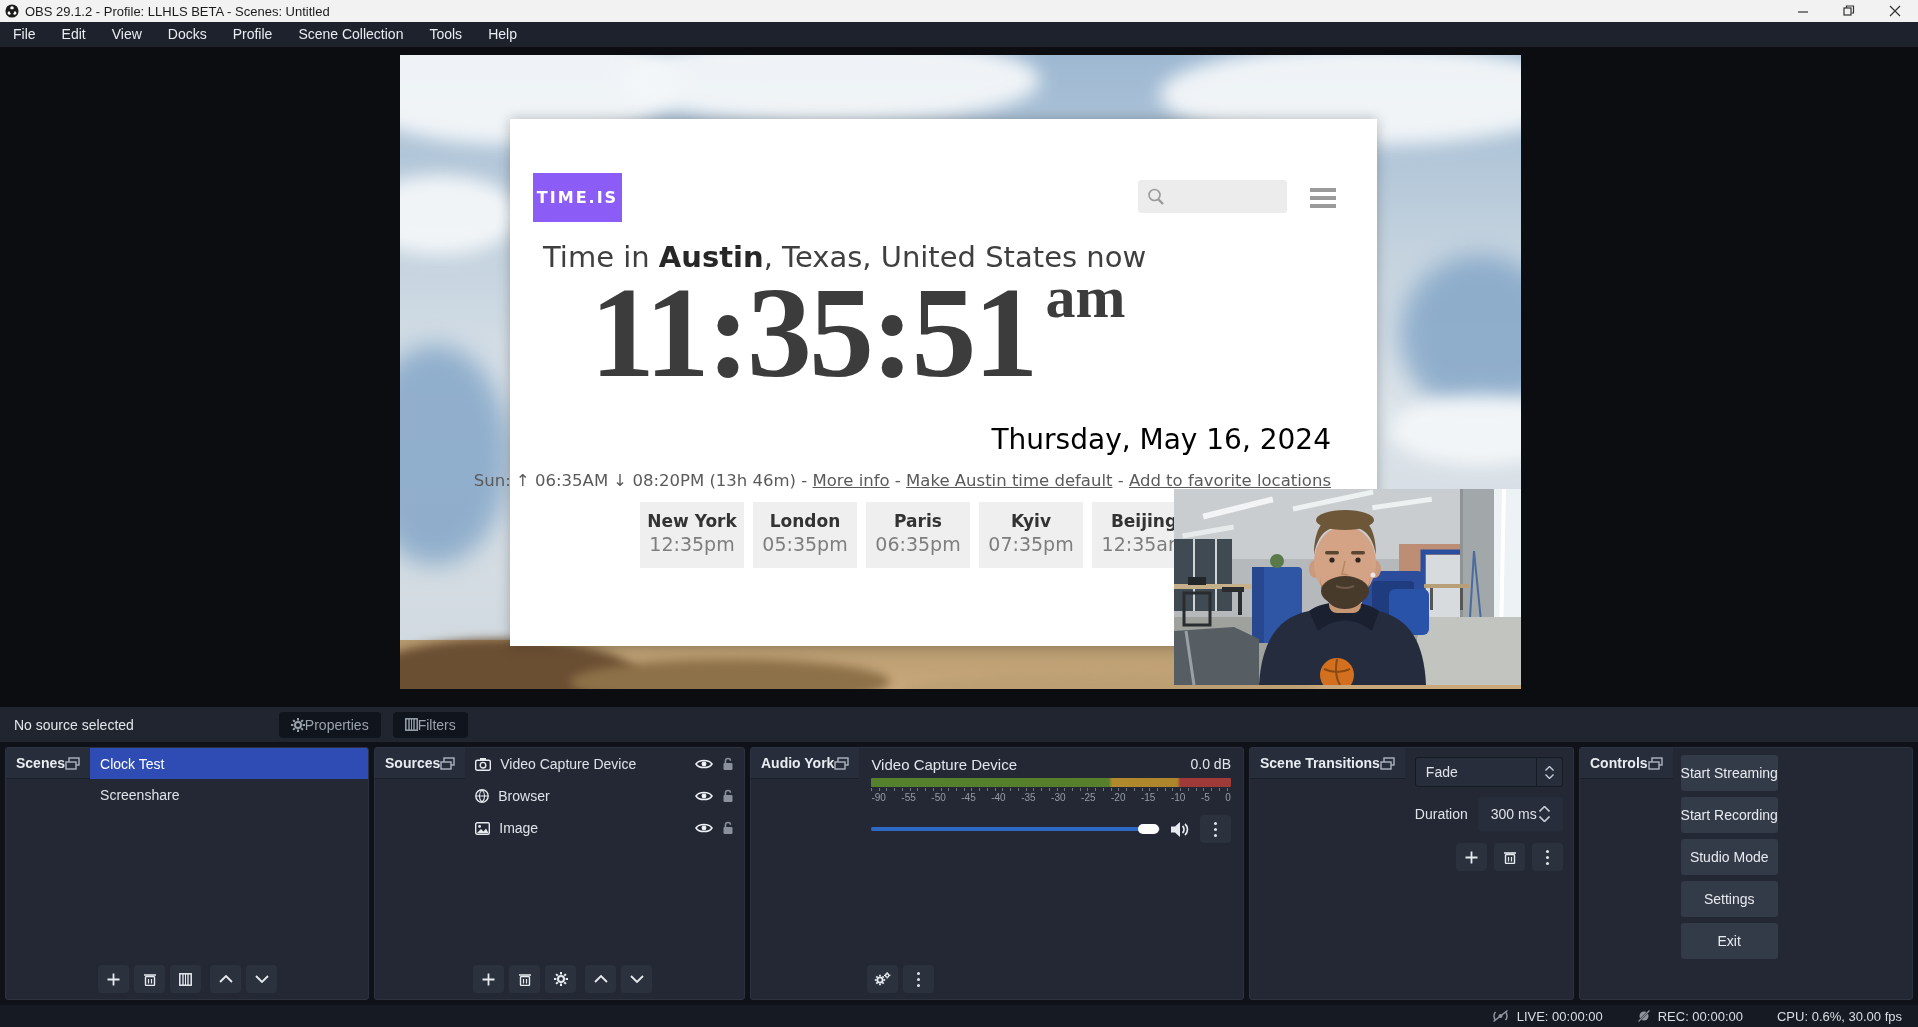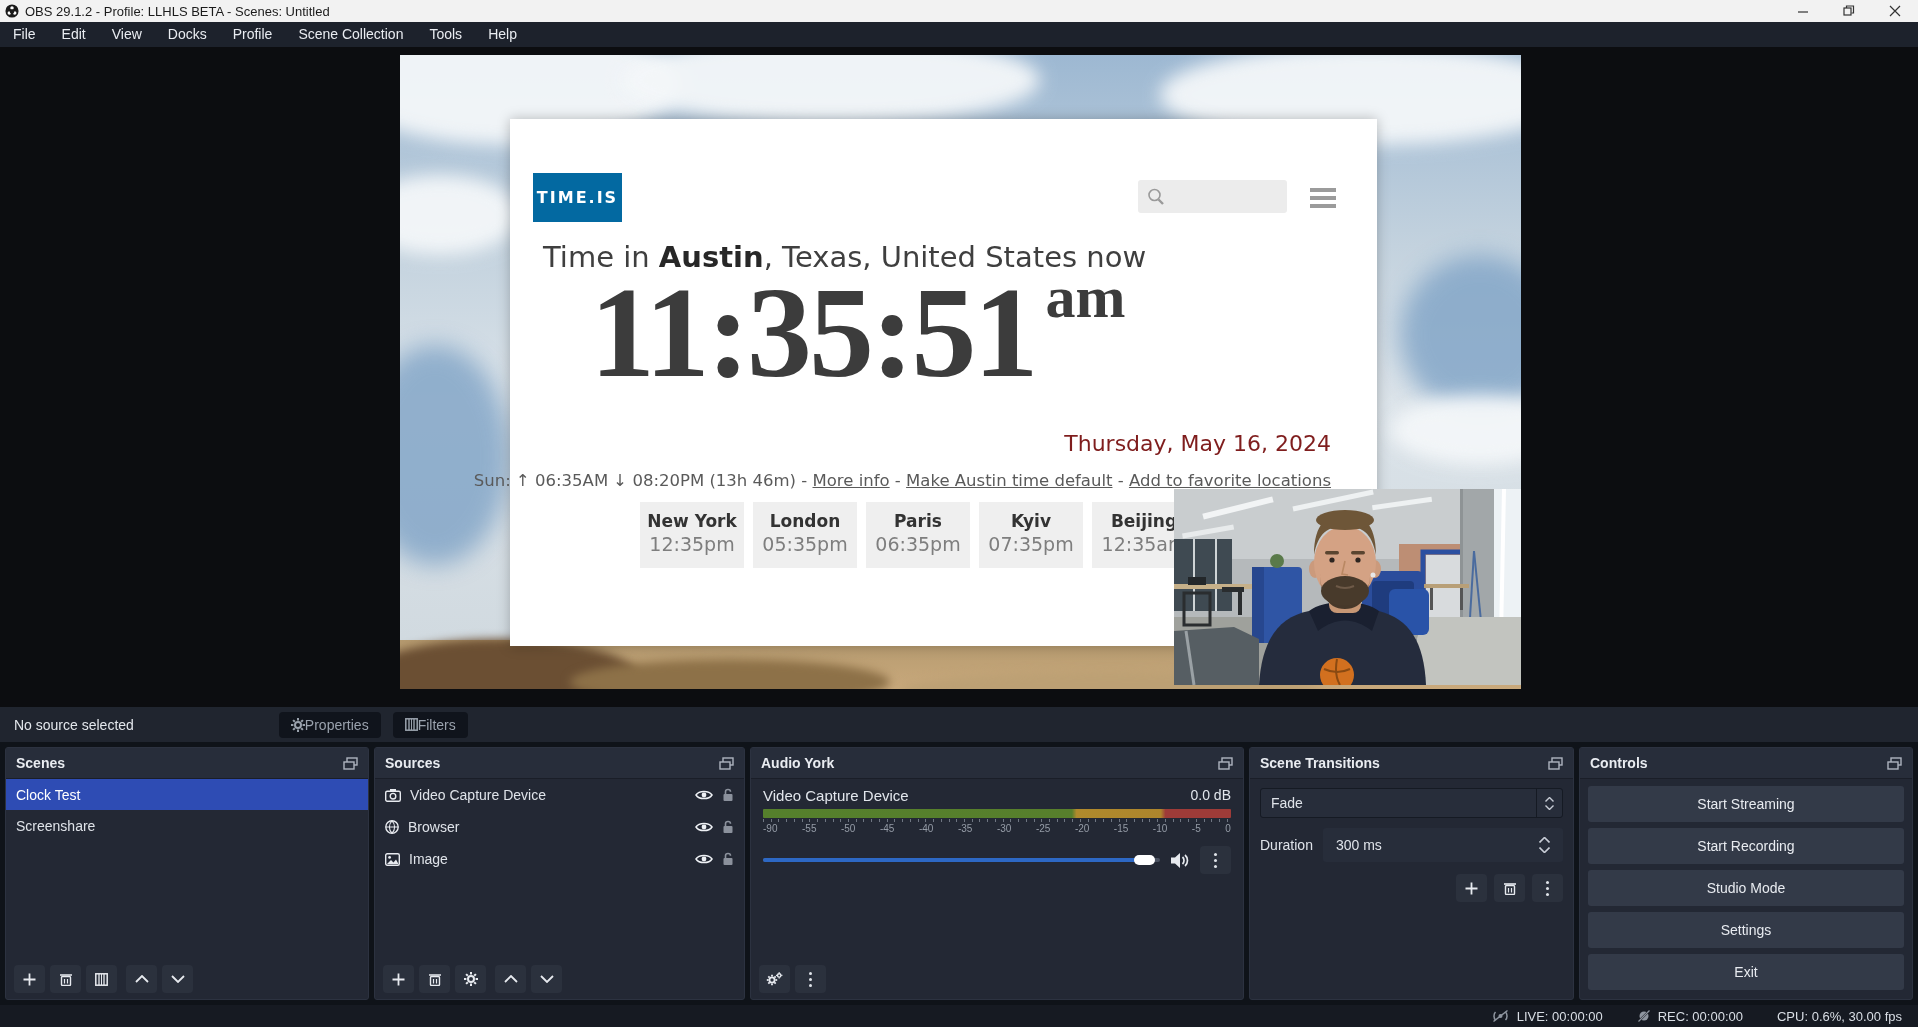--- a/index.html
+++ b/index.html
@@ -35,41 +35,41 @@
     letter-spacing:2px; }
   .ti-search { position:absolute; left:628px; top:61px; width:149px; height:33px; background:#ececec;
     border-radius:3px; display:flex; align-items:center; padding-left:8px; }
   .ti-burger { position:absolute; left:800px; top:69px; width:26px; }
   .ti-burger div { height:4px; background:#9b9b9b; margin-bottom:4px; }
   .ti-heading { position:absolute; left:33px; top:121px; font-size:29px; color:#3f3f3f; white-space:nowrap; }
   .ti-heading b { color:#272727; }
   .ti-clock { position:absolute; left:80px; top:148px; display:flex; color:#3c3c3c;font-family:Liberation Serif, serif; }
   .ti-time { font-size:130px; font-weight:bold; line-height:1; letter-spacing:-3px; }
   .ti-ampm { font-size:60px; font-weight:bold; line-height:1; margin:0 0 8px 10px; }
-  .ti-date { position:absolute; right:46px; top:312px; font-size:22px; color:#7f1d1d; white-space:nowrap; }
+  .ti-date { position:absolute; right:46px; top:304px; font-size:28px; color:#000000; white-space:nowrap; }
   .ti-sun { position:absolute; right:46px; top:352px; font-size:16.5px; color:#5a5a5a; white-space:nowrap; }
   .ti-sun a { color:#5a5a5a; text-decoration:underline; }
   .ti-cities { position:absolute; left:130px; top:383px; display:flex; gap:9px; }
   .ti-tile { width:104px; height:66px; background:#efefef; text-align:center; padding-top:9px; }
   .ti-tile .cname { font-size:17px; font-weight:bold; color:#333; }
   .ti-tile .ctime { font-size:19px; color:#7e7e7e; margin-top:2px; }
 
   .webcam { position:absolute; left:774px; top:434px; width:347px; height:196px; z-index:5; }
 
   
   .srcbar { height:35px; background:#20252f; display:flex; align-items:center; }
   .srcbar .status { margin-left:14px; font-size:14px; color:#e3e7ec; }
   .srcbar-btn { height:26px; background:#10141c; border-radius:4px; display:flex; align-items:center;
     padding:0 12px; color:#9aa2ad; font-size:14px; }
   .pb { margin-left:145px; } .fb { margin-left:12px; }
 
   
   .docks { height:263px; background:#0f1319; display:flex; gap:5px; padding:5px; }
   .panel { background:#232834; border:1px solid #2c3240; border-radius:3px; display:flex;
-    flex-direction:column; overflow:hidden; }
+    flex-direction:row; overflow:hidden; }
   .phead { height:31px; background:#272d3a; border-bottom:1px solid #1a1e28; display:flex;
     align-items:center; padding:0 10px; flex:none; }
   .phead .ptitle { font-weight:bold; font-size:14px; color:#e9ecf1; }
   .popout { margin-left:auto; }
   .pbody { flex:1; position:relative; }
   .ptools { display:flex; gap:5px; padding:6px 8px; }
   .dockbtn { width:31px; height:28px; background:#2b313d; border-radius:4px; display:flex;
     align-items:center; justify-content:center; }
   .list-item { height:31px; display:flex; align-items:center; padding:0 10px; font-size:14px; color:#dfe3e9; }
   .sel { background:#2e4cb4; color:#fff; }
@@ -177,21 +177,21 @@
     <div class="bluepatch" style="left:1000px; top:200px; width:160px; height:160px;"></div>
     <div class="cloud" style="left:990px; top:340px; width:180px; height:70px;"></div>
 
     <div class="desert">
       <div class="dune" style="left:-40px; bottom:-30px; width:280px; height:80px; background:#6b4f33;"></div>
       <div class="dune" style="left:170px; bottom:-16px; width:320px; height:46px; background:#8d7148;"></div>
       <div class="dune" style="left:500px; bottom:-22px; width:420px; height:40px; background:#bca074;"></div>
     </div>
 
     <div class="card">
-      <div class="ti-logo" style="background:#0369a1;">TIME.IS</div>
+      <div class="ti-logo" style="background:#8b5cf6;">TIME.IS</div>
       <div class="ti-search">
         <svg width="20" height="20" viewBox="0 0 20 20">
           <circle cx="8.5" cy="8" r="5.5" fill="none" stroke="#9a9a9a" stroke-width="1.6"></circle>
           <line x1="12.5" y1="12.5" x2="17" y2="17" stroke="#9a9a9a" stroke-width="2.4"></line>
         </svg>
       </div>
       <div class="ti-burger">
         <div></div>
           <div></div>
           <div style="margin-bottom:0;"></div>

